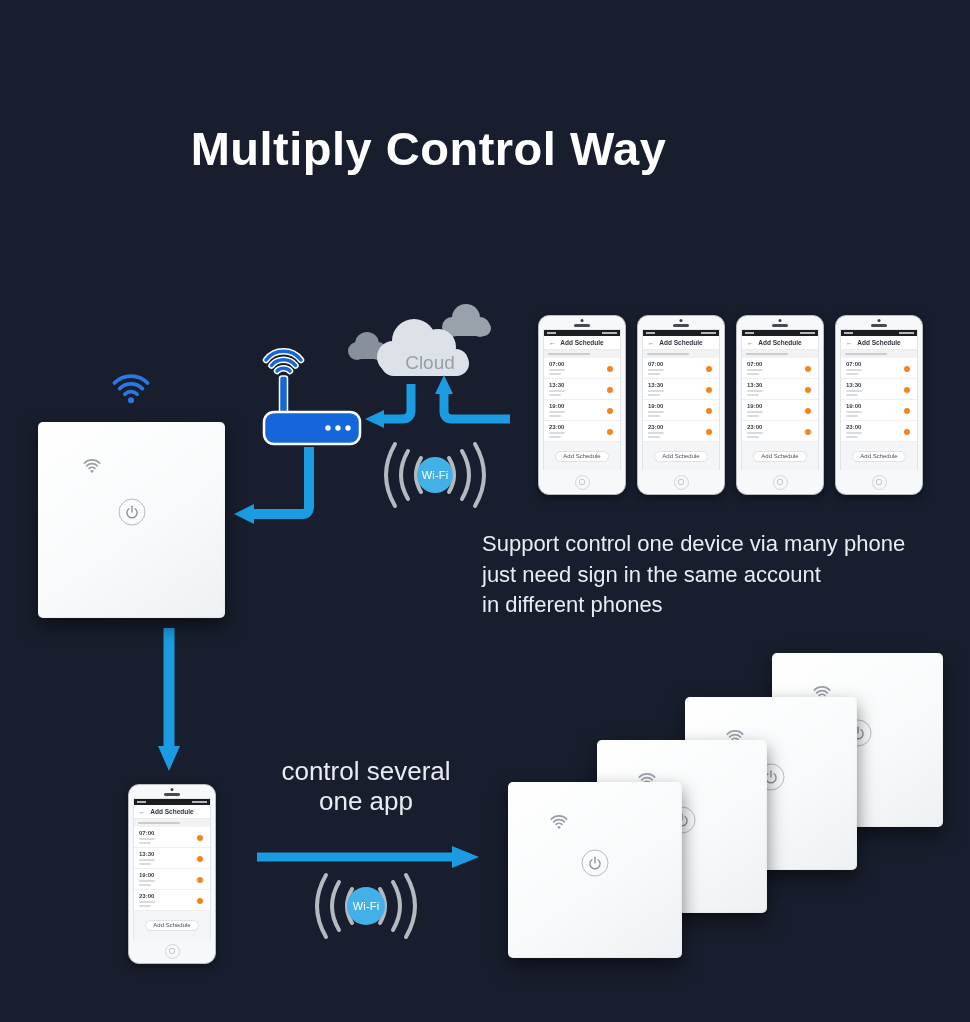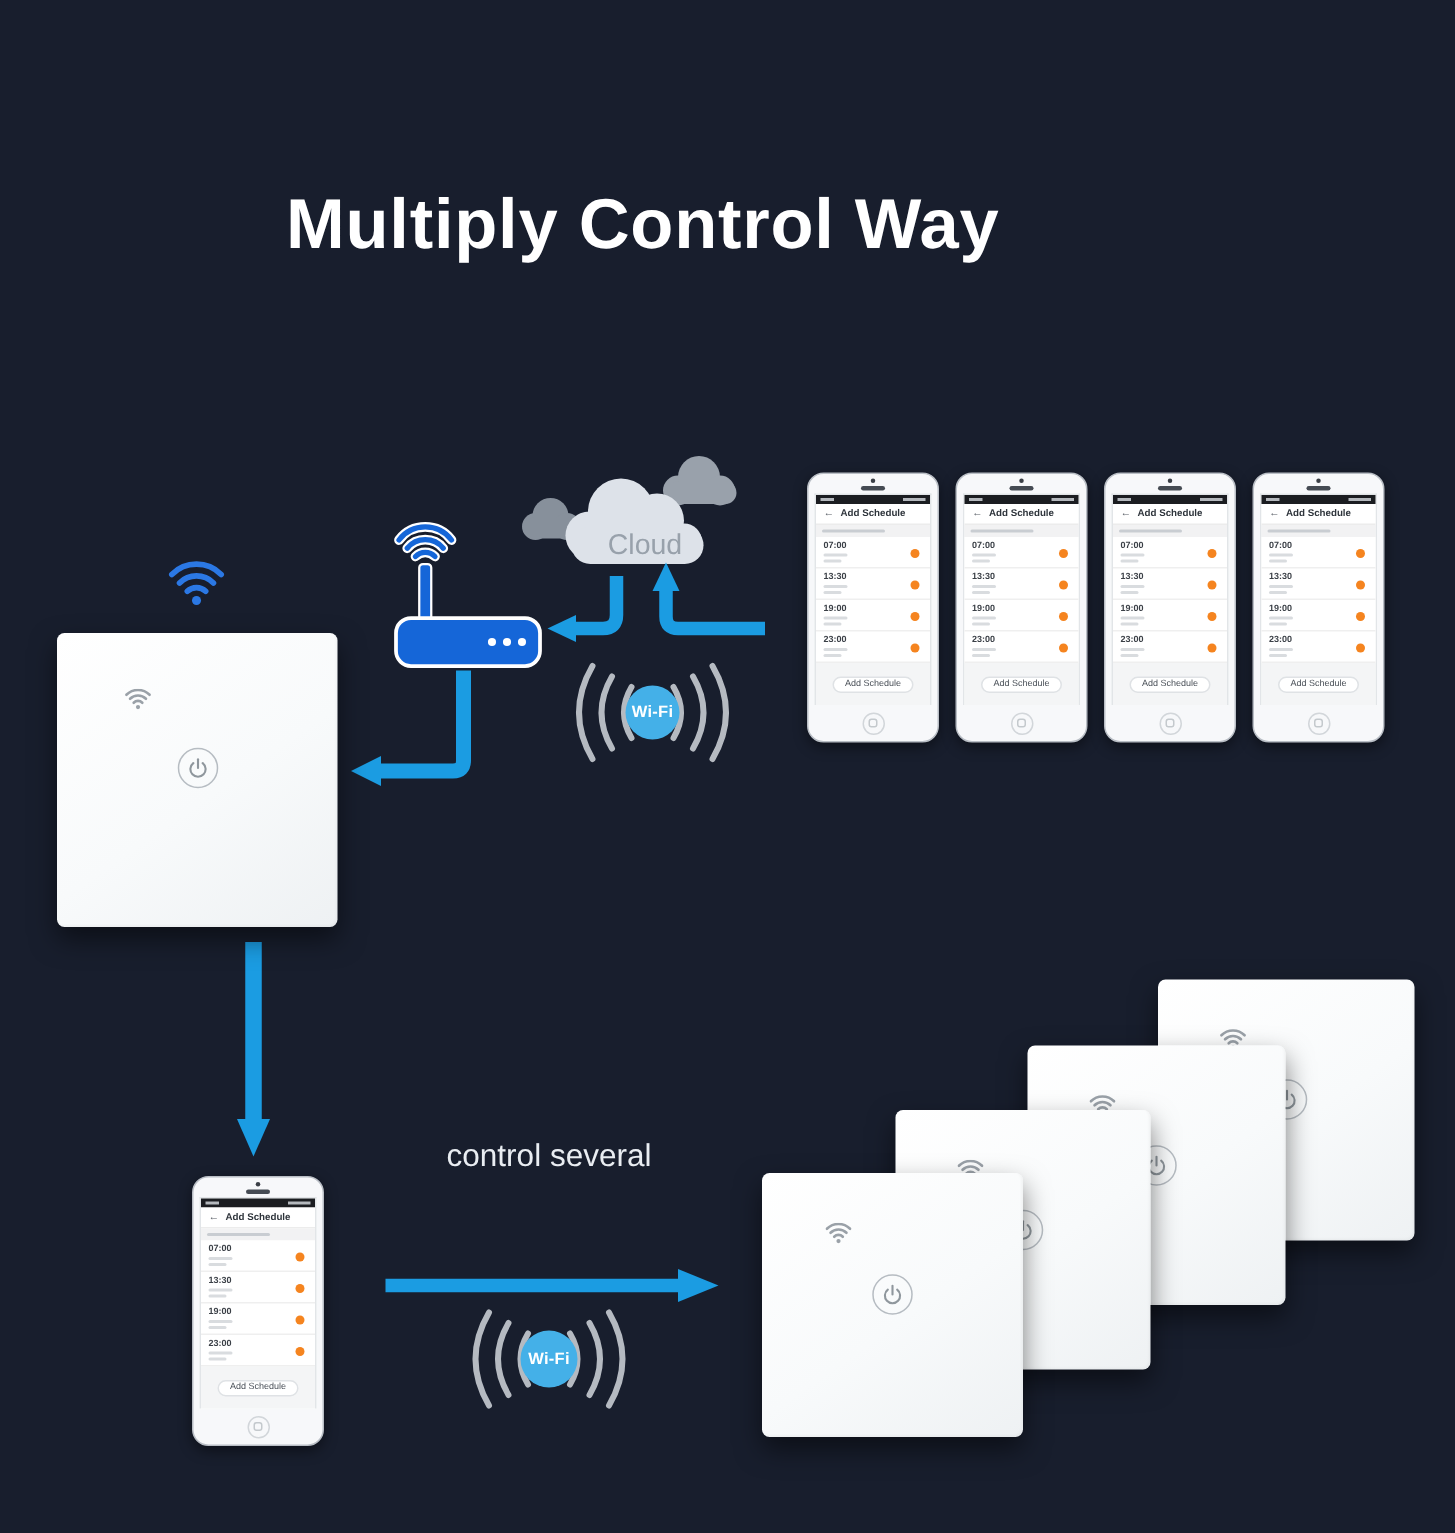--- a/index.html
+++ b/index.html
@@ -37,21 +37,21 @@
   .wf-dot { fill:currentColor; }
   .wifi-blue { position:absolute; z-index:2; color:var(--wifi-icon-blue,#2b78e4); }
 
   
   .badge-waves { position:absolute; z-index:2; }
   .wave { stroke:#b5bac1; fill:none; stroke-width:4; stroke-linecap:round; }
   .wifi-badge {
     position:absolute; z-index:3; border-radius:50%;
     background:var(--badge-blue,#44b0e8); color:#ffffff;
     display:flex; align-items:center; justify-content:center;
-    font-weight:700; font-size:11px; letter-spacing:.2px;text-align:center;
+    font-weight:400; font-size:11px; letter-spacing:.2px;text-align:center;
   }
 
   
   .switch {
     position:absolute;
     background:linear-gradient(145deg,#ffffff 0%,#f8fafb 55%,#eef1f3 100%);
     border-radius:5px;
     box-shadow:0 8px 18px rgba(0,0,0,.5), inset -1px -1px 2px rgba(0,0,0,.04);
   }
   .sw-wifi { position:absolute; left:24%; top:19%; color:#9aa1a8; }
@@ -62,21 +62,21 @@
   }
   .pw-stroke { stroke:currentColor; fill:none; stroke-width:1.5; stroke-linecap:round; }
 
   
   .cap-support {
     position:absolute; left:482px; top:529px; z-index:4;
     font-size:22px; line-height:30.5px; color:var(--caption-text,#e9edf2); font-weight:400;
   }
   .cap-control {
     position:absolute; left:266px; top:756px; width:200px; z-index:4;
-    text-align:center; font-size:21px; line-height:30px; color:var(--caption-text,#e9edf2);
+    text-align:center; font-size:26px; line-height:30px; color:var(--caption-text,#e9edf2);
   }
 
   
   .phone-mount { position:absolute; z-index:3; }
   .phone {
     width:88px; height:180px; background:#f7f8fa; border:1px solid #b9bec5;
     border-radius:11px; box-shadow:0 3px 9px rgba(0,0,0,.45);
     display:flex; flex-direction:column; overflow:hidden;
   }
   .ph-top { height:13px; position:relative; }
@@ -431,20 +431,25 @@
       </div>
     </div>
     <div class="ph-bottom">
       <span class="home-btn">
         <span class="home-sq"></span>
       </span>
     </div>
   </div>
 </div>
 
+  <div class="cap-support">
+    <div>Support control one device via many phone</div>
+    <div>just need sign in the same account</div>
+    <div>in different phones</div>
+  </div>
 
   <div class="phone-mount" style="left:128px;top:784px">
   <div class="phone">
     <div class="ph-top">
       <span class="cam-dot"></span>
       <span class="speaker"></span>
     </div>
     <div class="ph-screen">
       <div class="ph-status">
         <span class="sb sb-l"></span>
@@ -490,20 +495,21 @@
     <div class="ph-bottom">
       <span class="home-btn">
         <span class="home-sq"></span>
       </span>
     </div>
   </div>
 </div>
 
   <div class="cap-control">
     <div>control several</div>
+    <div>one app</div>
   </div>
 
   <svg class="badge-waves" style="left:286px;top:856px" width="160" height="100" viewBox="0 0 160 100">
       <use href="#badge-waves-glyph"></use>
     </svg>
   <div class="wifi-badge" style="left:347px;top:887px;width:38px;height:38px">Wi-Fi</div>
 
   <div class="switch" style="left:772px;top:653px;width:171px;height:174px;z-index:2">
     <svg class="sw-wifi" width="18" height="15" viewBox="0 0 40 34">
         <use href="#wifi-glyph"></use>

